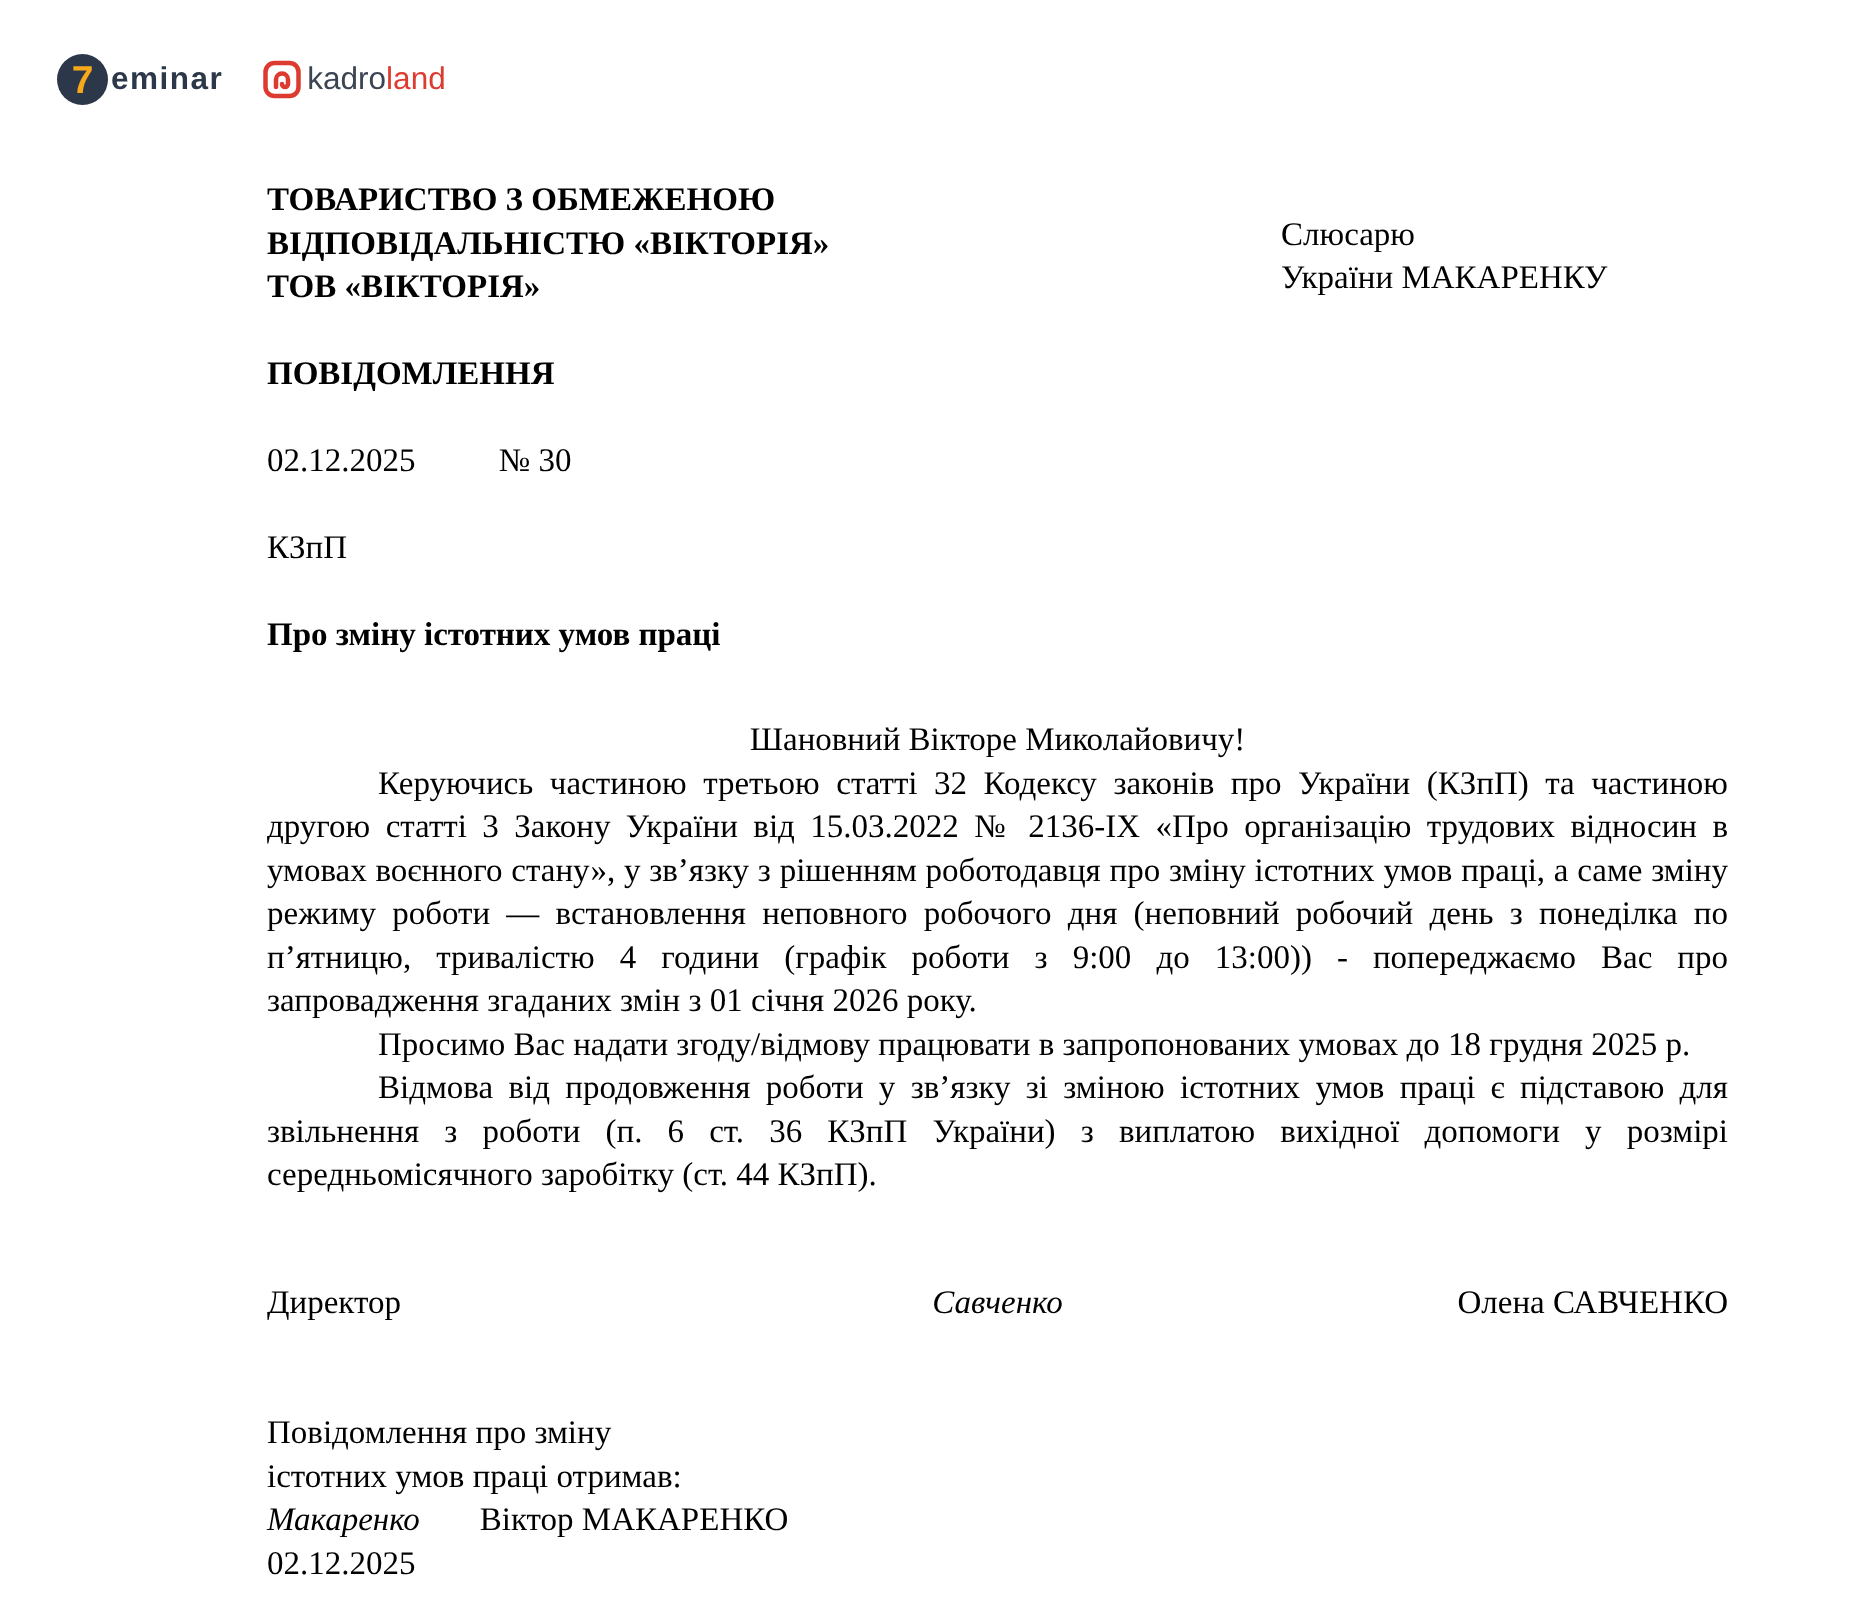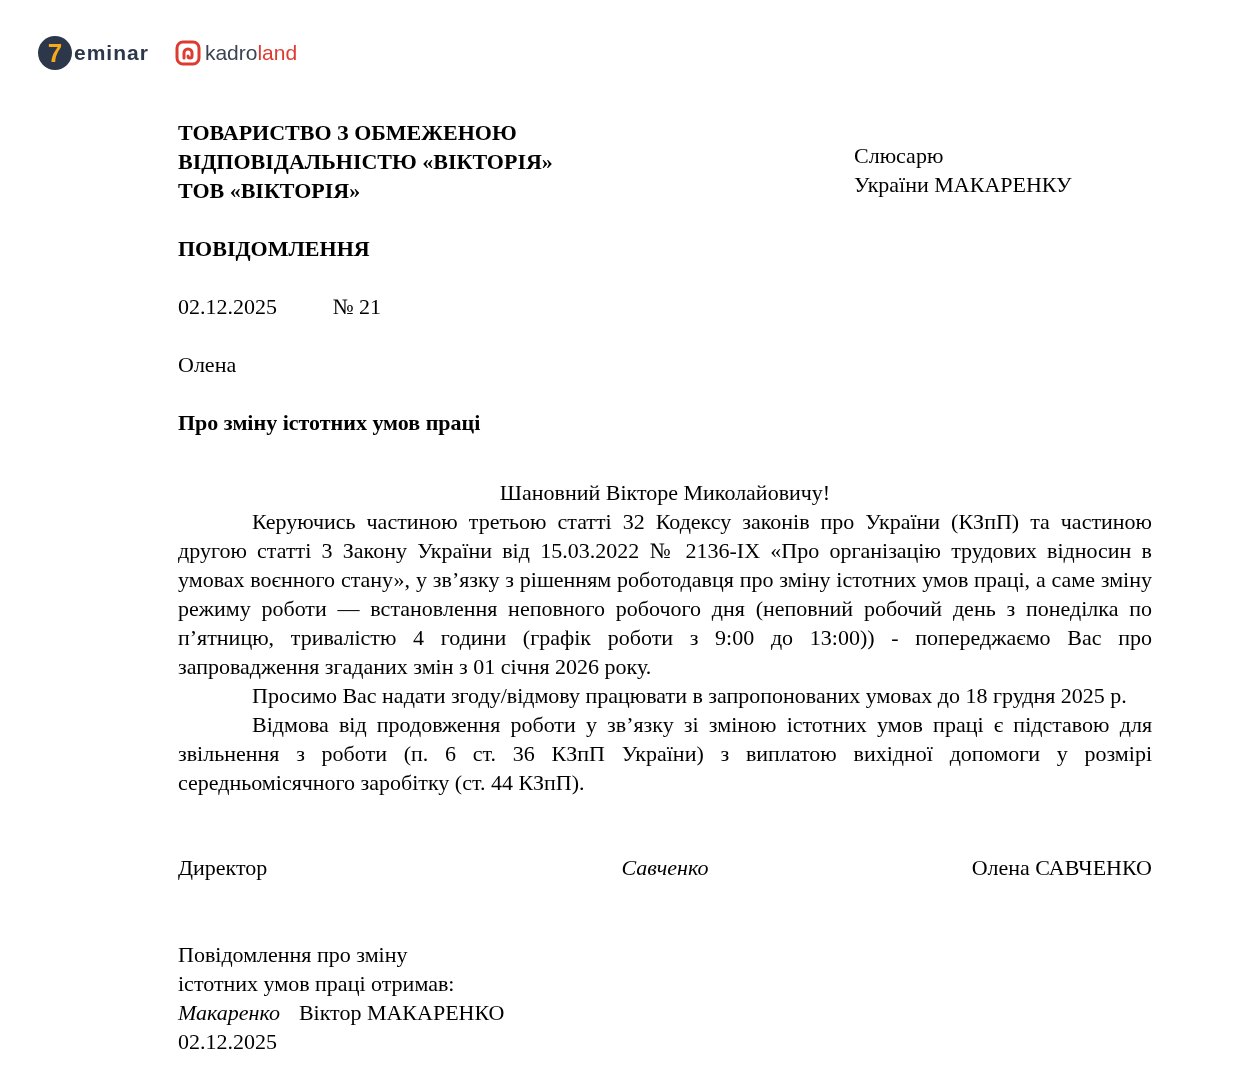--- a/index.html
+++ b/index.html
@@ -104,21 +104,21 @@
     margin-top: 56px;
     display: grid;
     grid-template-columns: 1fr 1fr 1fr;
   }
   .sig-row .sig-center { text-align: center; font-style: italic; }
   .sig-row .sig-right  { text-align: right; }
   .ack { margin-top: 58px; }
   .ack .ack-sig {
     font-style: italic;
     display: inline-block;
-    margin-right: 19px;
+    margin-right: 40px;
   }
 </style>
 </head>
 <body>
 
 <div class="page">
 
   <div class="logos">
     <div class="logo">
       <span class="seminar-circle">
@@ -148,24 +148,24 @@
       <div class="recipient">
         <div>Слюсарю</div>
         <div>України МАКАРЕНКУ</div>
       </div>
     </div>
 
     <div class="doc-type">ПОВІДОМЛЕННЯ</div>
 
     <div class="date-row">
       <span>02.12.2025</span>
-      <span class="num">№ 21</span>
+      <span class="num">№ 30</span>
     </div>
 
-    <div class="city">Олена</div>
+    <div class="city">КЗпП</div>
 
     <div class="subject">Про зміну істотних умов праці</div>
 
     <div class="greeting">Шановний Вікторе Миколайовичу!</div>
 
     <p class="body-p">Керуючись частиною третьою статті 32 Кодексу законів про України (КЗпП) та частиною другою статті 3 Закону України від 15.03.2022 № 2136-IX «Про організацію трудових відносин в умовах воєнного стану», у зв’язку з рішенням роботодавця про зміну істотних умов праці, а саме зміну режиму роботи — встановлення неповного робочого дня (неповний робочий день з понеділка по п’ятницю, тривалістю 4 години (графік роботи з 9:00 до 13:00)) - попереджаємо Вас про запровадження згаданих змін з 01 січня 2026 року.</p>
     <p class="body-p">Просимо Вас надати згоду/відмову працювати в запропонованих умовах до 18 грудня 2025 р.</p>
     <p class="body-p">Відмова від продовження роботи у зв’язку зі зміною істотних умов праці є підставою для звільнення з роботи (п. 6 ст. 36 КЗпП України) з виплатою вихідної допомоги у розмірі середньомісячного заробітку (ст. 44 КЗпП).</p>
 
     <div class="sig-row">

